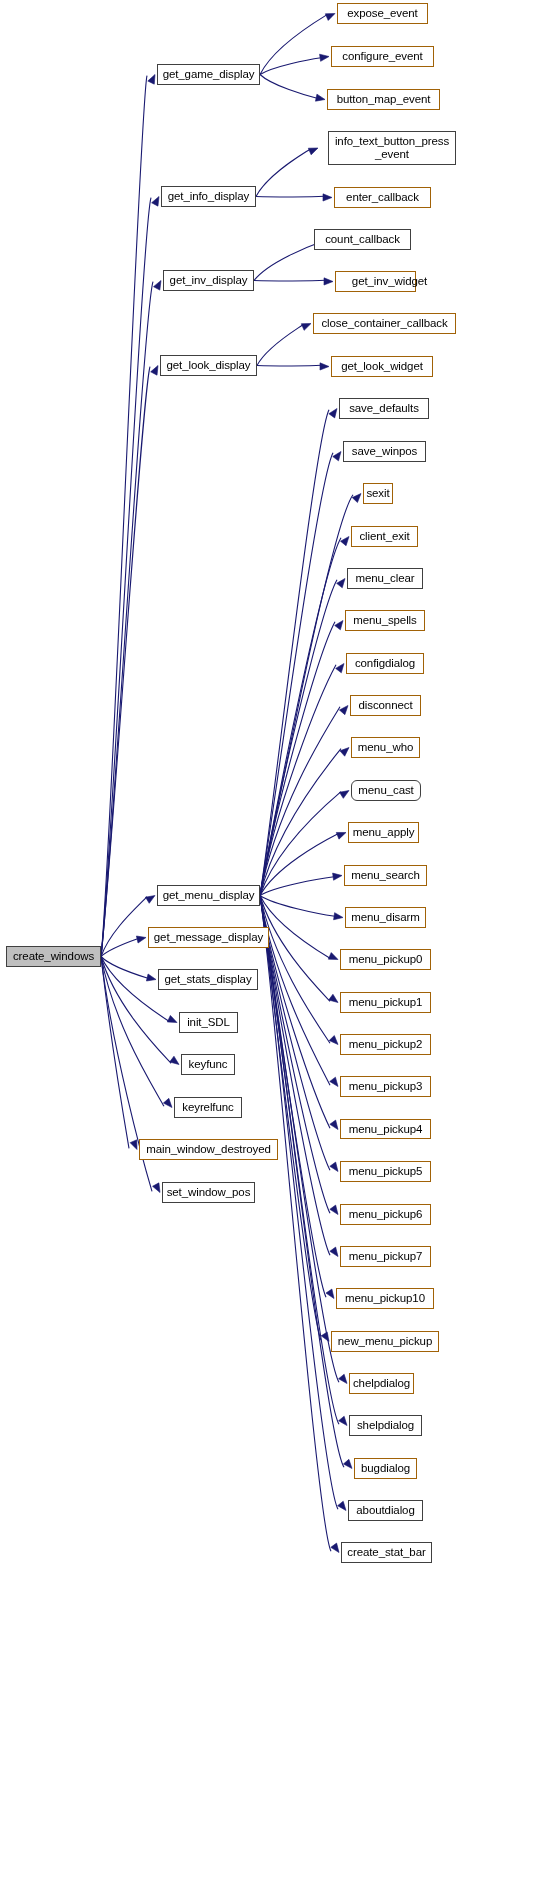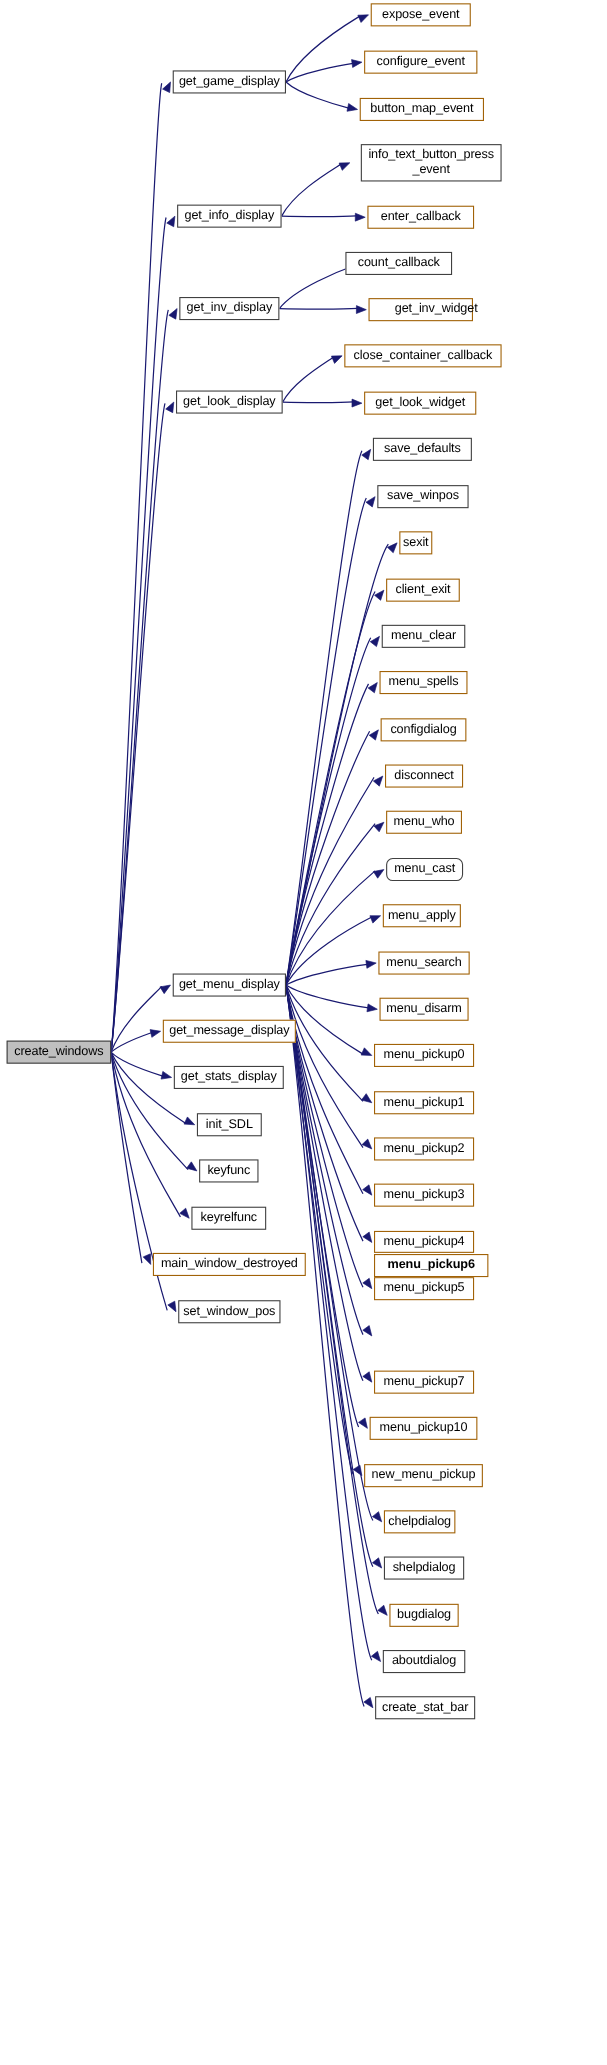--- a/index.html
+++ b/index.html
@@ -158,21 +158,21 @@
       <div class="node black" style="left: 174px; top: 1097px; width: 68px; height: 21px;">keyrelfunc</div>
       <div class="node red" style="left: 139px; top: 1139px; width: 139px; height: 21px;">main_window_destroyed</div>
       <div class="node black" style="left: 162px; top: 1182px; width: 93px; height: 21px;">set_window_pos</div>
       <div class="node red" style="left: 337px; top: 3px; width: 91px; height: 21px;">expose_event</div>
       <div class="node red" style="left: 331px; top: 46px; width: 103px; height: 21px;">configure_event</div>
       <div class="node red" style="left: 327px; top: 89px; width: 113px; height: 21px;">button_map_event</div>
       <div class="node black" style="left: 328px; top: 131px; width: 128px; height: 34px;">info_text_button_press
 _event</div>
       <div class="node red" style="left: 334px; top: 187px; width: 97px; height: 21px;">enter_callback</div>
       <div class="node black" style="left: 314px; top: 229px; width: 97px; height: 21px;">count_callback</div>
-      <div class="node red" style="left: 335px; top: 271px; width: 95px; height: 21px; padding-left: 28px;">get_inv_widget</div>
+      <div class="node red" style="left: 335px; top: 271px; width: 81px; height: 21px; padding-left: 28px;">get_inv_widget</div>
       <div class="node red" style="left: 313px; top: 313px; width: 143px; height: 21px;">close_container_callback</div>
       <div class="node red" style="left: 331px; top: 356px; width: 102px; height: 21px;">get_look_widget</div>
       <div class="node black" style="left: 339px; top: 398px; width: 90px; height: 21px;">save_defaults</div>
       <div class="node black" style="left: 343px; top: 441px; width: 83px; height: 21px;">save_winpos</div>
       <div class="node red" style="left: 363px; top: 483px; width: 30px; height: 21px;">sexit</div>
       <div class="node red" style="left: 351px; top: 526px; width: 67px; height: 21px;">client_exit</div>
       <div class="node black" style="left: 347px; top: 568px; width: 76px; height: 21px;">menu_clear</div>
       <div class="node red" style="left: 345px; top: 610px; width: 80px; height: 21px;">menu_spells</div>
       <div class="node red" style="left: 346px; top: 653px; width: 78px; height: 21px;">configdialog</div>
       <div class="node red" style="left: 350px; top: 695px; width: 71px; height: 21px;">disconnect</div>
@@ -180,21 +180,21 @@
       <div class="node black" style="left: 351px; top: 780px; width: 70px; height: 21px; border-radius: 6px;">menu_cast</div>
       <div class="node red" style="left: 348px; top: 822px; width: 71px; height: 21px;">menu_apply</div>
       <div class="node red" style="left: 344px; top: 865px; width: 83px; height: 21px;">menu_search</div>
       <div class="node red" style="left: 345px; top: 907px; width: 81px; height: 21px;">menu_disarm</div>
       <div class="node red" style="left: 340px; top: 949px; width: 91px; height: 21px;">menu_pickup0</div>
       <div class="node red" style="left: 340px; top: 992px; width: 91px; height: 21px;">menu_pickup1</div>
       <div class="node red" style="left: 340px; top: 1034px; width: 91px; height: 21px;">menu_pickup2</div>
       <div class="node red" style="left: 340px; top: 1076px; width: 91px; height: 21px;">menu_pickup3</div>
       <div class="node red" style="left: 340px; top: 1119px; width: 91px; height: 20px;">menu_pickup4</div>
       <div class="node red" style="left: 340px; top: 1161px; width: 91px; height: 21px;">menu_pickup5</div>
-      <div class="node red" style="left: 340px; top: 1140px; width: 104px; height: 21px; font-weight: bold;">menu_pickup6</div>
+      <div class="node red" style="left: 340px; top: 1204px; width: 91px; height: 21px;">menu_pickup6</div>
       <div class="node red" style="left: 340px; top: 1246px; width: 91px; height: 21px;">menu_pickup7</div>
       <div class="node red" style="left: 336px; top: 1288px; width: 98px; height: 21px;">menu_pickup10</div>
       <div class="node red" style="left: 331px; top: 1331px; width: 108px; height: 21px;">new_menu_pickup</div>
       <div class="node red" style="left: 349px; top: 1373px; width: 65px; height: 21px;">chelpdialog</div>
       <div class="node black" style="left: 349px; top: 1415px; width: 73px; height: 21px;">shelpdialog</div>
       <div class="node red" style="left: 354px; top: 1458px; width: 63px; height: 21px;">bugdialog</div>
       <div class="node black" style="left: 348px; top: 1500px; width: 75px; height: 21px;">aboutdialog</div>
       <div class="node black" style="left: 341px; top: 1542px; width: 91px; height: 21px;">create_stat_bar</div>
     </div>
 </div>

